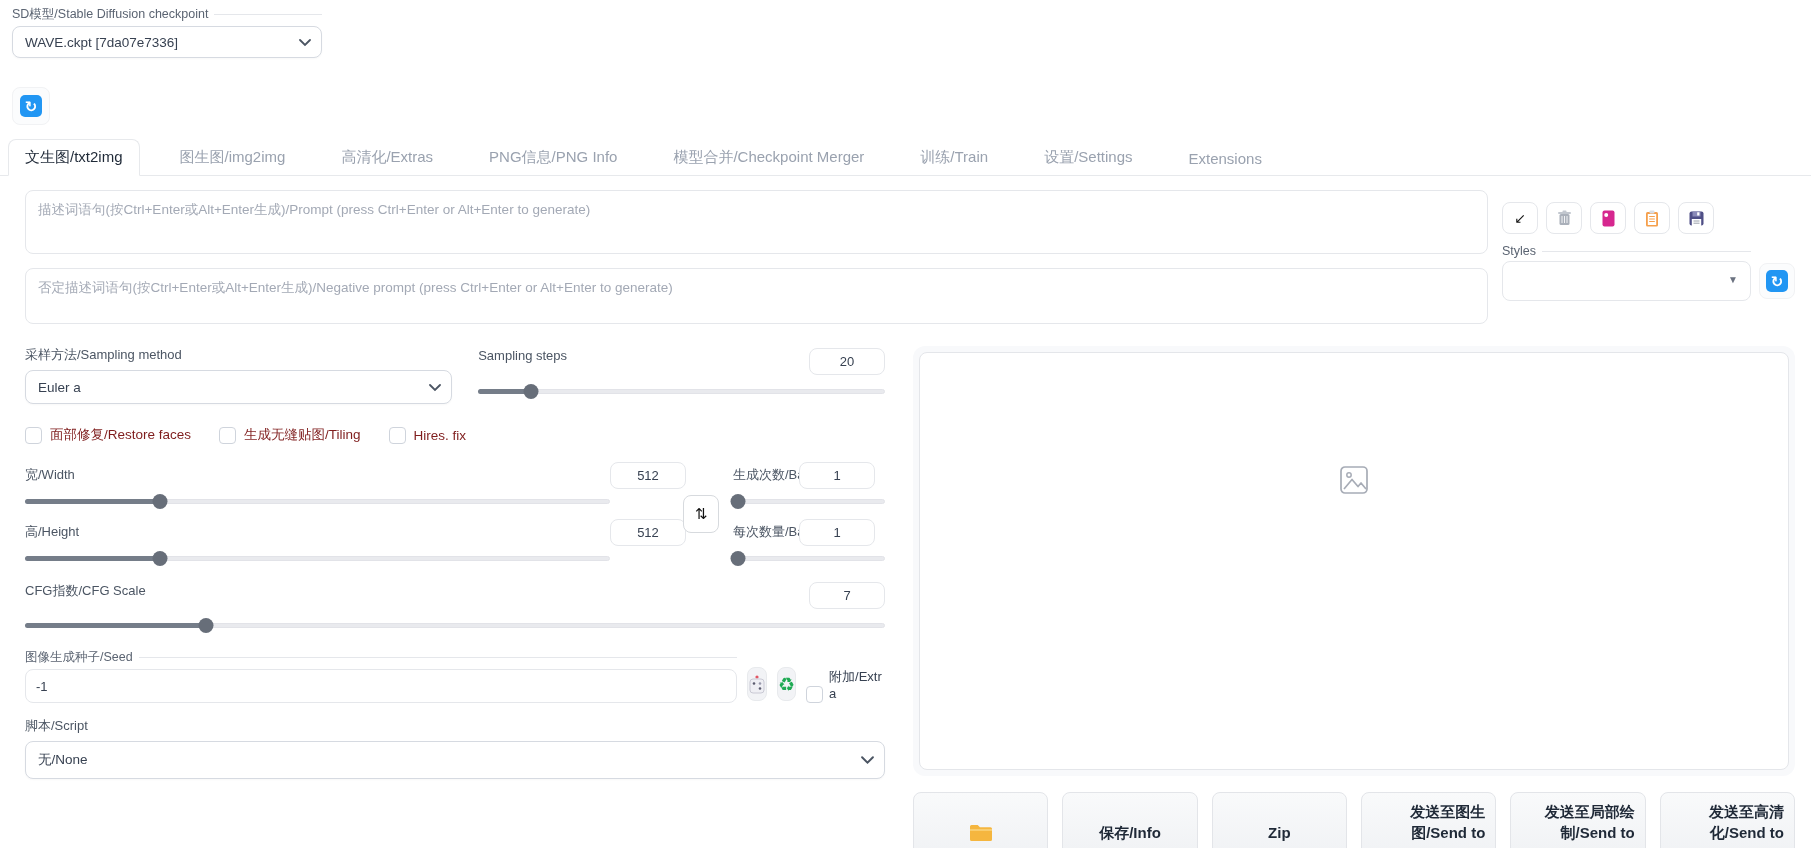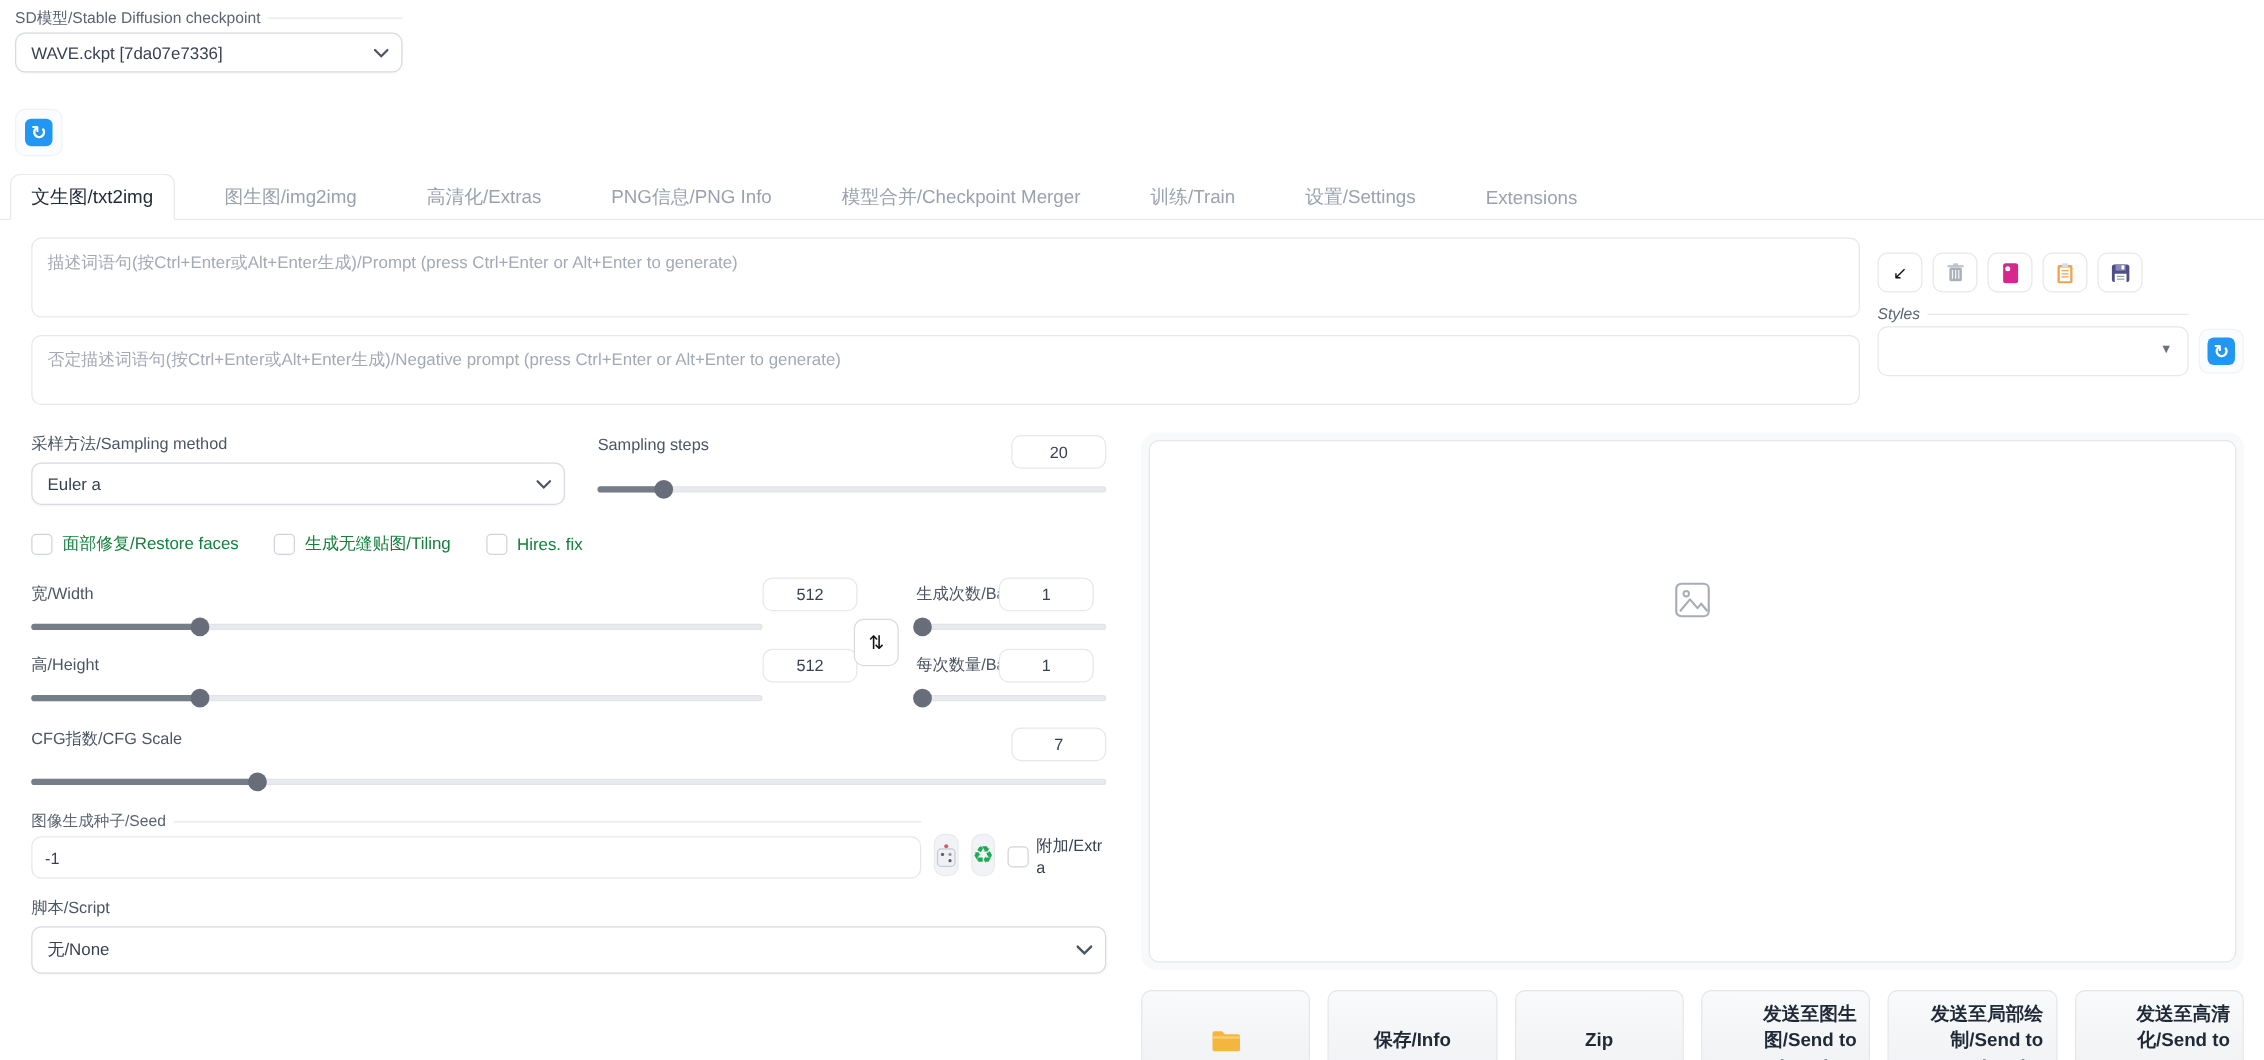--- a/index.html
+++ b/index.html
@@ -34,21 +34,21 @@
     font-family:inherit; font-size:13.5px; color:#374151; outline:none; }
   textarea.prompt::placeholder { color:#a3a9b5; }
   .gen-col { width:293px; flex:none; }
   .generate-btn { width:100%; height:66px; border:none; border-radius:8px; cursor:pointer;
     background:linear-gradient(135deg,#ffe3c4 0%,#fdc083 100%); color:#e2590c; font-size:17px; font-weight:600;
     font-family:inherit; }
   .tools-row { display:flex; gap:8px; margin-top:12px; }
   .tool-btn { width:36px; height:32px; background:#fff; border:1px solid #e5e7eb; border-radius:8px;
     display:flex; align-items:center; justify-content:center; cursor:pointer; font-size:14px; color:#111; }
   .styles-wrap { margin-top:10px; display:flex; align-items:flex-end; gap:8px; }
-  .styles-left { flex:1;font-style:italic; }
+  .styles-left { flex:1; }
   .styles-box { height:40px; border:1px solid #e5e7eb; border-radius:8px; background:#fff; position:relative; cursor:pointer; }
   .styles-box .tri { position:absolute; right:12px; top:12px; color:#6b7280; font-size:10px; }
   .styles-refresh { margin-bottom:2px; }
 
   
   .content-row { display:flex; gap:28px; margin-top:22px; }
   .settings { width:860px; flex:none; }
   .row-a { display:flex; gap:26px; }
   .ctrl-label { font-size:13px; color:#4b5563; margin-bottom:6px; white-space:nowrap; }
   .samp-method { flex:1.05; }
@@ -58,21 +58,21 @@
   .num-input { width:76px; height:27px; border:1px solid #e5e7eb; border-radius:8px; text-align:center;
     font-size:13px; color:#374151; font-family:inherit; outline:none; background:#fff; }
   .slider { position:relative; height:16px; margin-top:8px; cursor:pointer; }
   .slider .track { position:absolute; left:0; right:0; top:6px; height:5px; background:#e9eaee; border-radius:3px;
     border:1px solid #e2e3e8;}
   .slider .fill { position:absolute; left:0; top:6px; height:5px; background:#757d89; border-radius:3px; }
   .slider .thumb { position:absolute; top:1px; width:15px; height:15px; border-radius:50%; background:#676e79;
     transform:translateX(-50%); }
 
   .checks-row { display:flex; gap:28px; margin-top:22px; align-items:center; }
-  .check-item { display:flex; align-items:center; gap:8px; font-size:13.5px; color:#15803d; cursor:pointer; }
+  .check-item { display:flex; align-items:center; gap:8px; font-size:13.5px; color:#7f1d1d; cursor:pointer; }
   .checkbox { width:17px; height:17px; border:1.5px solid #cfd4dc; border-radius:4px; background:#fff; flex:none; }
 
   .row-c { display:flex; margin-top:18px; }
   .wh-col { width:648px; flex:none; display:flex; flex-direction:column; gap:10px; }
   .dim-item { display:grid; grid-template-columns:1fr 86px; column-gap:0; align-items:start; }
   .dim-item .ctrl-label { grid-column:1; margin-bottom:0; padding-top:4px;}
   .dim-item .num-input { grid-column:2; }
   .dim-item .slider { grid-column:1; width:585px; margin-top:4px; }
   .swap-btn { width:36px; height:38px; border:1px solid #d7dade; border-radius:8px; background:#fff; cursor:pointer;
     display:flex; align-items:center; justify-content:center; font-size:15px; color:#111; align-self:center; margin:0 14px 0 10px; }
@@ -83,21 +83,21 @@
 
   .cfg-row { margin-top:16px; }
   .seed-row { margin-top:16px; }
   .seed-flex { display:flex; gap:10px; align-items:flex-start; }
   .seed-main { width:712px; flex:none; }
   .seed-input { width:100%; height:34px; border:1px solid #e5e7eb; border-radius:8px; padding:0 10px;
     font-size:13px; color:#374151; font-family:inherit; outline:none; }
   .seed-btn { width:36px; height:34px; background:#f2f3f6; border:1px solid #e8eaed; border-radius:8px;
     display:flex; align-items:center; justify-content:center; cursor:pointer; }
   .recycle-glyph { color:#1faa54; font-size:19px; line-height:1; }
-  .extra-check { display:flex; gap:6px; align-items:center; padding-top:2px; }
+  .extra-check { display:flex; gap:6px; align-items:flex-end; padding-top:2px; }
   .extra-check .lbl { width:58px; font-size:13px; color:#374151; line-height:1.3; word-break:break-all; }
 
   .script-row { margin-top:14px; }
   .script-select { height:38px; font-size:13.5px; }
 
   
   .gallery-col { flex:1; }
   .gallery-outer { background:#f8f9fb; border-radius:12px; padding:6px; }
   .gallery { background:#fff; border:1px solid #e4e6ea; border-radius:8px; height:418px; position:relative; }
   .gallery .ph-icon { position:absolute; left:50%; top:112px; transform:translateX(-50%); }

